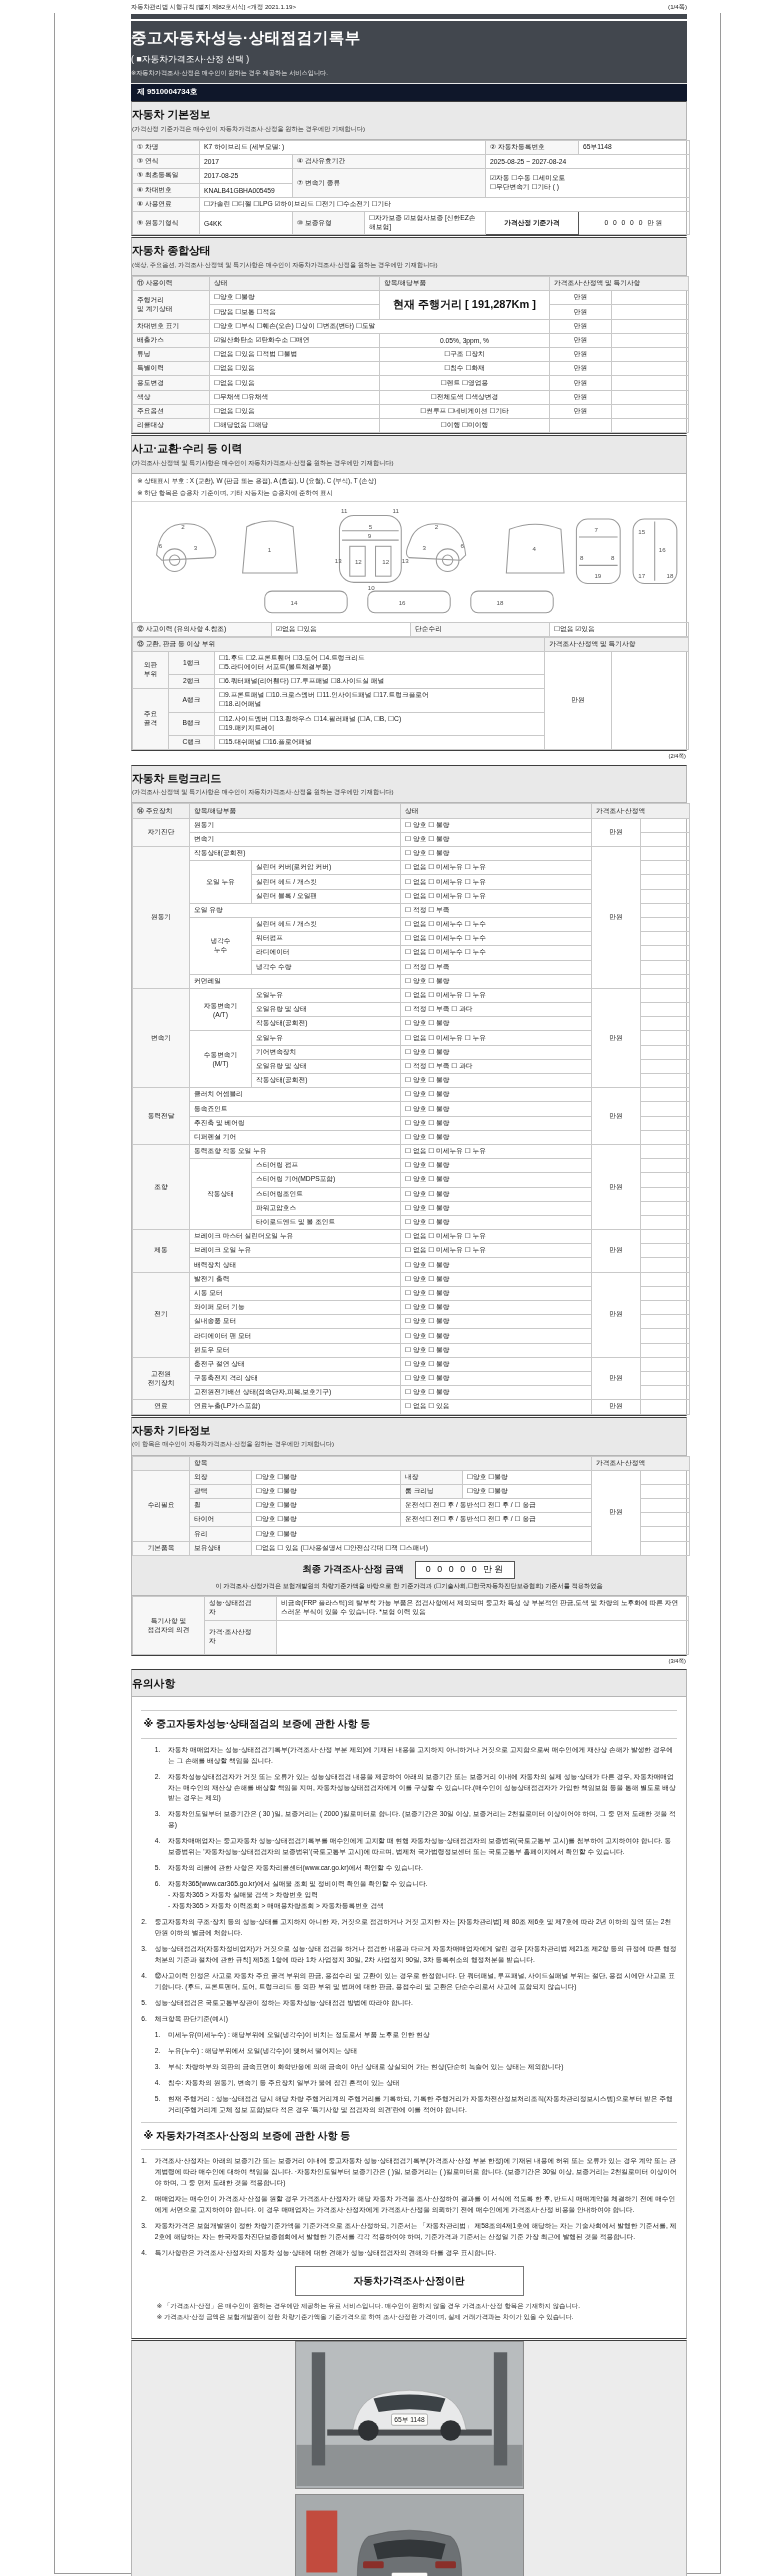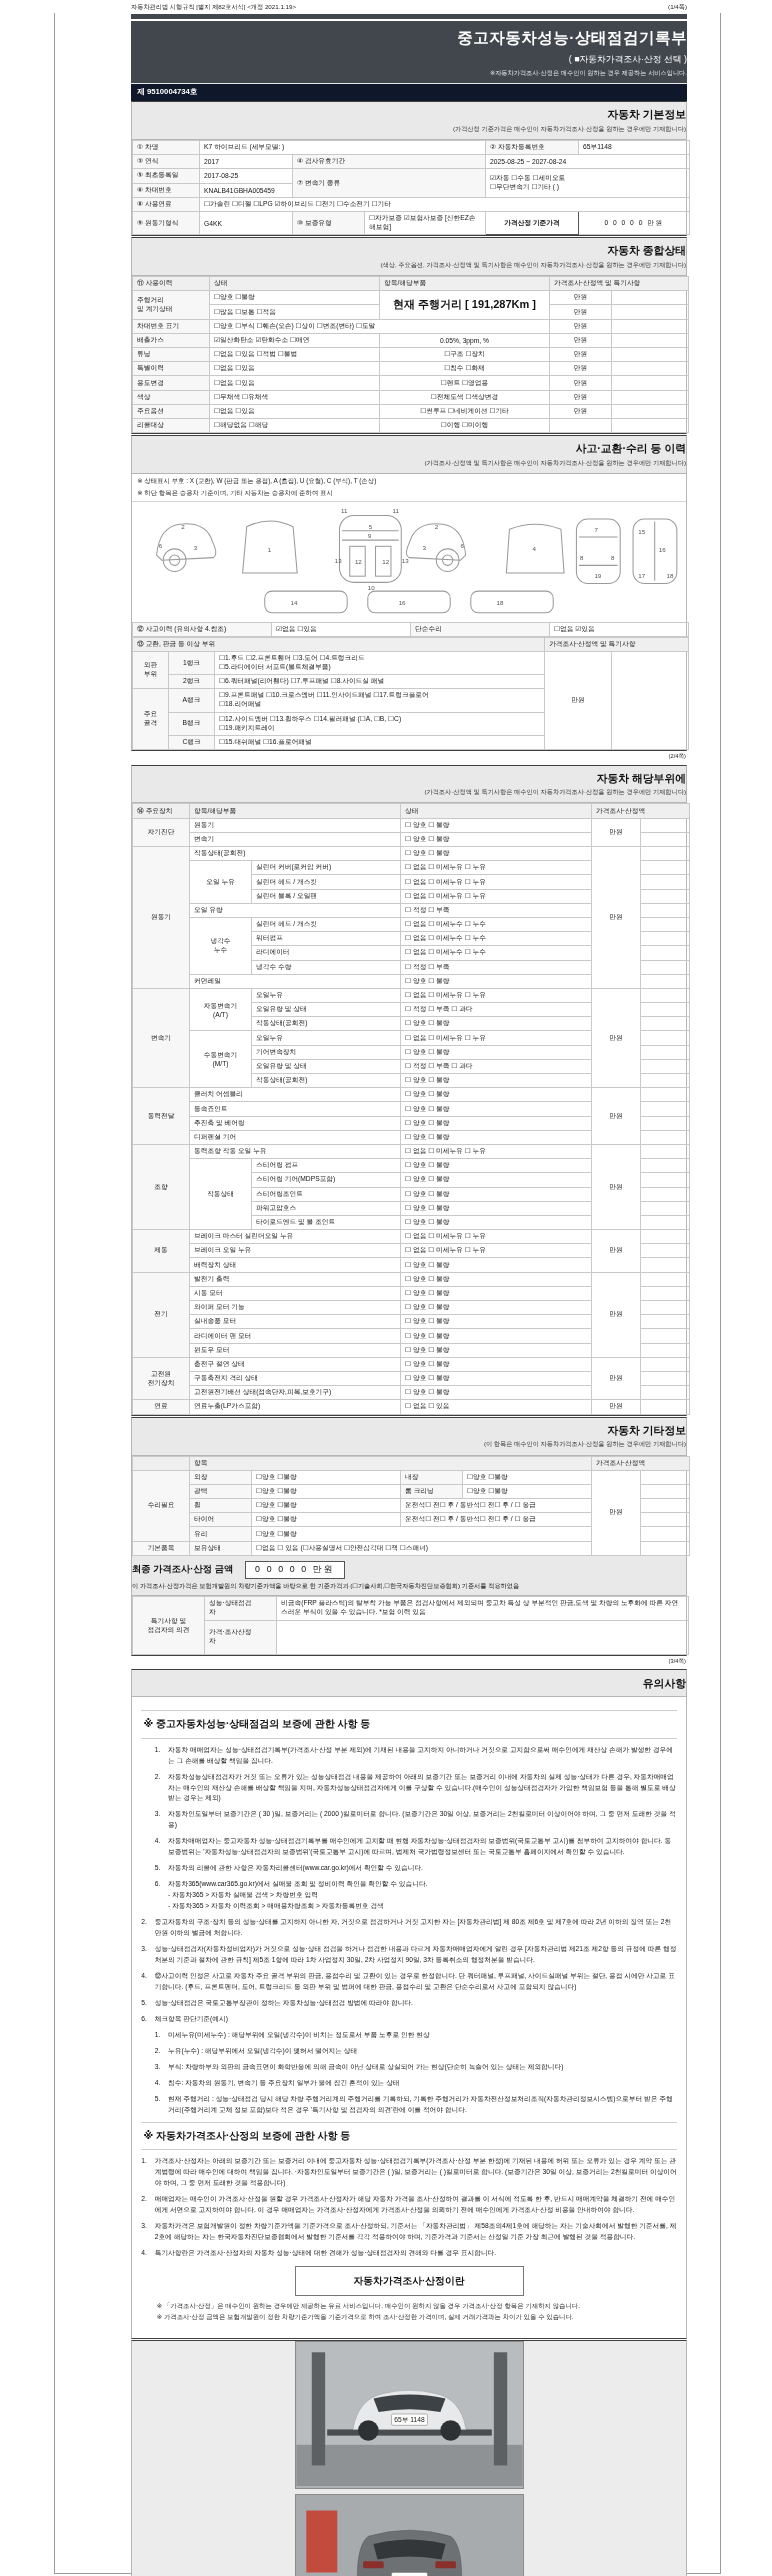--- a/index.html
+++ b/index.html
@@ -6,30 +6,30 @@
     font-family:"Liberation Sans","DejaVu Sans",sans-serif;}
   .sheet{position:relative;width:773px;height:2576px;background:#fff;overflow:hidden;}
   .page-frame{position:absolute;left:54px;top:13.4px;width:665px;height:2560px;
     border-left:0.5px solid #9a9a9a;border-right:0.5px solid #9a9a9a;border-bottom:0.5px solid #9a9a9a;}
   .content{position:absolute;left:131px;top:2.1px;width:556px;}
   .lawline{display:flex;justify-content:space-between;font-size:6.2px;color:#222;padding:1px 0 2.1px 0;}
   .pagemark{font-size:5.7px;text-align:right;color:#222;padding:1.5px 1px 3.1px 0;}
   
   .masthead{background:#42474e;color:#fff;border-top:5.2px solid #42474e;}
   .masthead .gap{height:2.1px;background:#fff;}
-  .masthead .ttl-wrap{background:#42474e;text-align:right;padding:7.2px 0 5.2px;}
+  .masthead .ttl-wrap{background:#42474e;text-align:left;padding:7.2px 0 5.2px;}
   .masthead h1{margin:0;font-size:15.5px;letter-spacing:0.5px;font-weight:bold;}
   .masthead .sub{font-size:8.8px;margin-top:4.1px;}
   .masthead .subnote{font-size:6.2px;color:#e6e6e6;margin-top:3.1px;}
   .docno{background:#0f172a;color:#fff;font-size:7.7px;font-weight:bold;
     padding:3.1px 6.2px 4.1px;border-top:0.5px solid #e8e8e8;}
   
   .panel{border:0.5px solid #b5b5b5;border-top:1.5px solid #3f3f3f;border-bottom:1.5px solid #3f3f3f;
     margin-bottom:1px;background:#fff;}
-  .sec-hd{background:#e9e9e9;text-align:right;padding:6.2px 0 5.2px;border-bottom:0.5px solid #b5b5b5;}
+  .sec-hd{background:#e9e9e9;text-align:left;padding:6.2px 0 5.2px;border-bottom:0.5px solid #b5b5b5;}
   .sec-hd .t{font-size:10.8px;font-weight:bold;}
   .sec-hd .s{font-size:6.2px;color:#333;margin-top:2.6px;}
   table{border-collapse:collapse;width:100%;table-layout:fixed;}
   td,th{border:0.5px solid #c9c9c9;font-size:6.7px;padding:2.1px 4.1px;vertical-align:middle;
     white-space:pre-line;word-break:break-all;}
   th{background:#efefef;font-weight:normal;text-align:left;}
   td.lab{background:#f7f7f7;}
   td.ctr,th.ctr{text-align:center;}
   .odometer{font-weight:bold;font-size:11px;}
   .note{font-size:6.4px;color:#222;padding:3.1px 5.2px;}
@@ -39,21 +39,21 @@
   .n-item{display:flex;margin:5.2px 0;}
   .n-item .num{width:13.4px;flex:none;}
   .n-item .txt{flex:1;white-space:pre-line;}
   .n-sub{margin-left:13.4px;}
   .n-sec-title{font-size:10px;font-weight:bold;padding:5.2px 2.1px;border-top:0.5px solid #ccc;
     border-bottom:0.5px solid #ccc;margin:6.2px 0;}
   .pricing-box{border:0.5px solid #777;width:227px;margin:7.2px auto 5.2px;text-align:center;
     font-size:9.8px;font-weight:bold;padding:6.2px 0;}
   .pricing-notes{font-size:6.4px;line-height:1.7;padding:0 15.5px 8.2px;color:#222;}
   
-  .final-band{background:#e9e9e9;text-align:left;padding:5.2px 0 4.1px;border-bottom:0.5px solid #b5b5b5;}
+  .final-band{background:#e9e9e9;text-align:center;padding:5.2px 0 4.1px;border-bottom:0.5px solid #b5b5b5;}
   .final-band .row1{font-size:9.3px;font-weight:bold;}
   .final-band .amt{display:inline-block;border:0.5px solid #555;background:#fff;
     padding:2.1px 9.3px;margin-left:9.3px;font-size:8.8px;letter-spacing:2.1px;}
   .final-band .row2{font-size:6.2px;margin-top:3.1px;}
   
   .photo-panel{background:#ececec;}
   .photo-title{font-size:8.2px;font-weight:bold;text-align:center;padding:6.2px 0 4.1px;}
   .photo-stack{display:flex;flex-direction:column;align-items:center;gap:4.1px;padding-bottom:7.2px;}
   .photo{background:#aeb2b5;border:0.5px solid #8b8b8b;}
   svg text{font-family:"Liberation Sans","DejaVu Sans",sans-serif;}
@@ -384,21 +384,21 @@
               <td>☐15.대쉬패널  ☐16.플로어패널</td>
 
             </tr>
           </tbody>
       </table>
     </div>
     <div class="pagemark">(2/4쪽)</div>
 
     <div class="panel">
       <div class="sec-hd">
-        <div class="t">자동차 해당부위에</div>
+        <div class="t">자동차 트렁크리드</div>
         <div class="s">(가격조사·산정액 및 특기사항은 매수인이 자동차가격조사·산정을 원하는 경우에만 기재합니다)</div>
       </div>
       <table>
         <colgroup>
             <col style="width:57px">
             <col style="width:62px">
             <col style="width:149px">
             <col style="width:191px">
             <col style="width:49px">
             <col style="width:49px">

